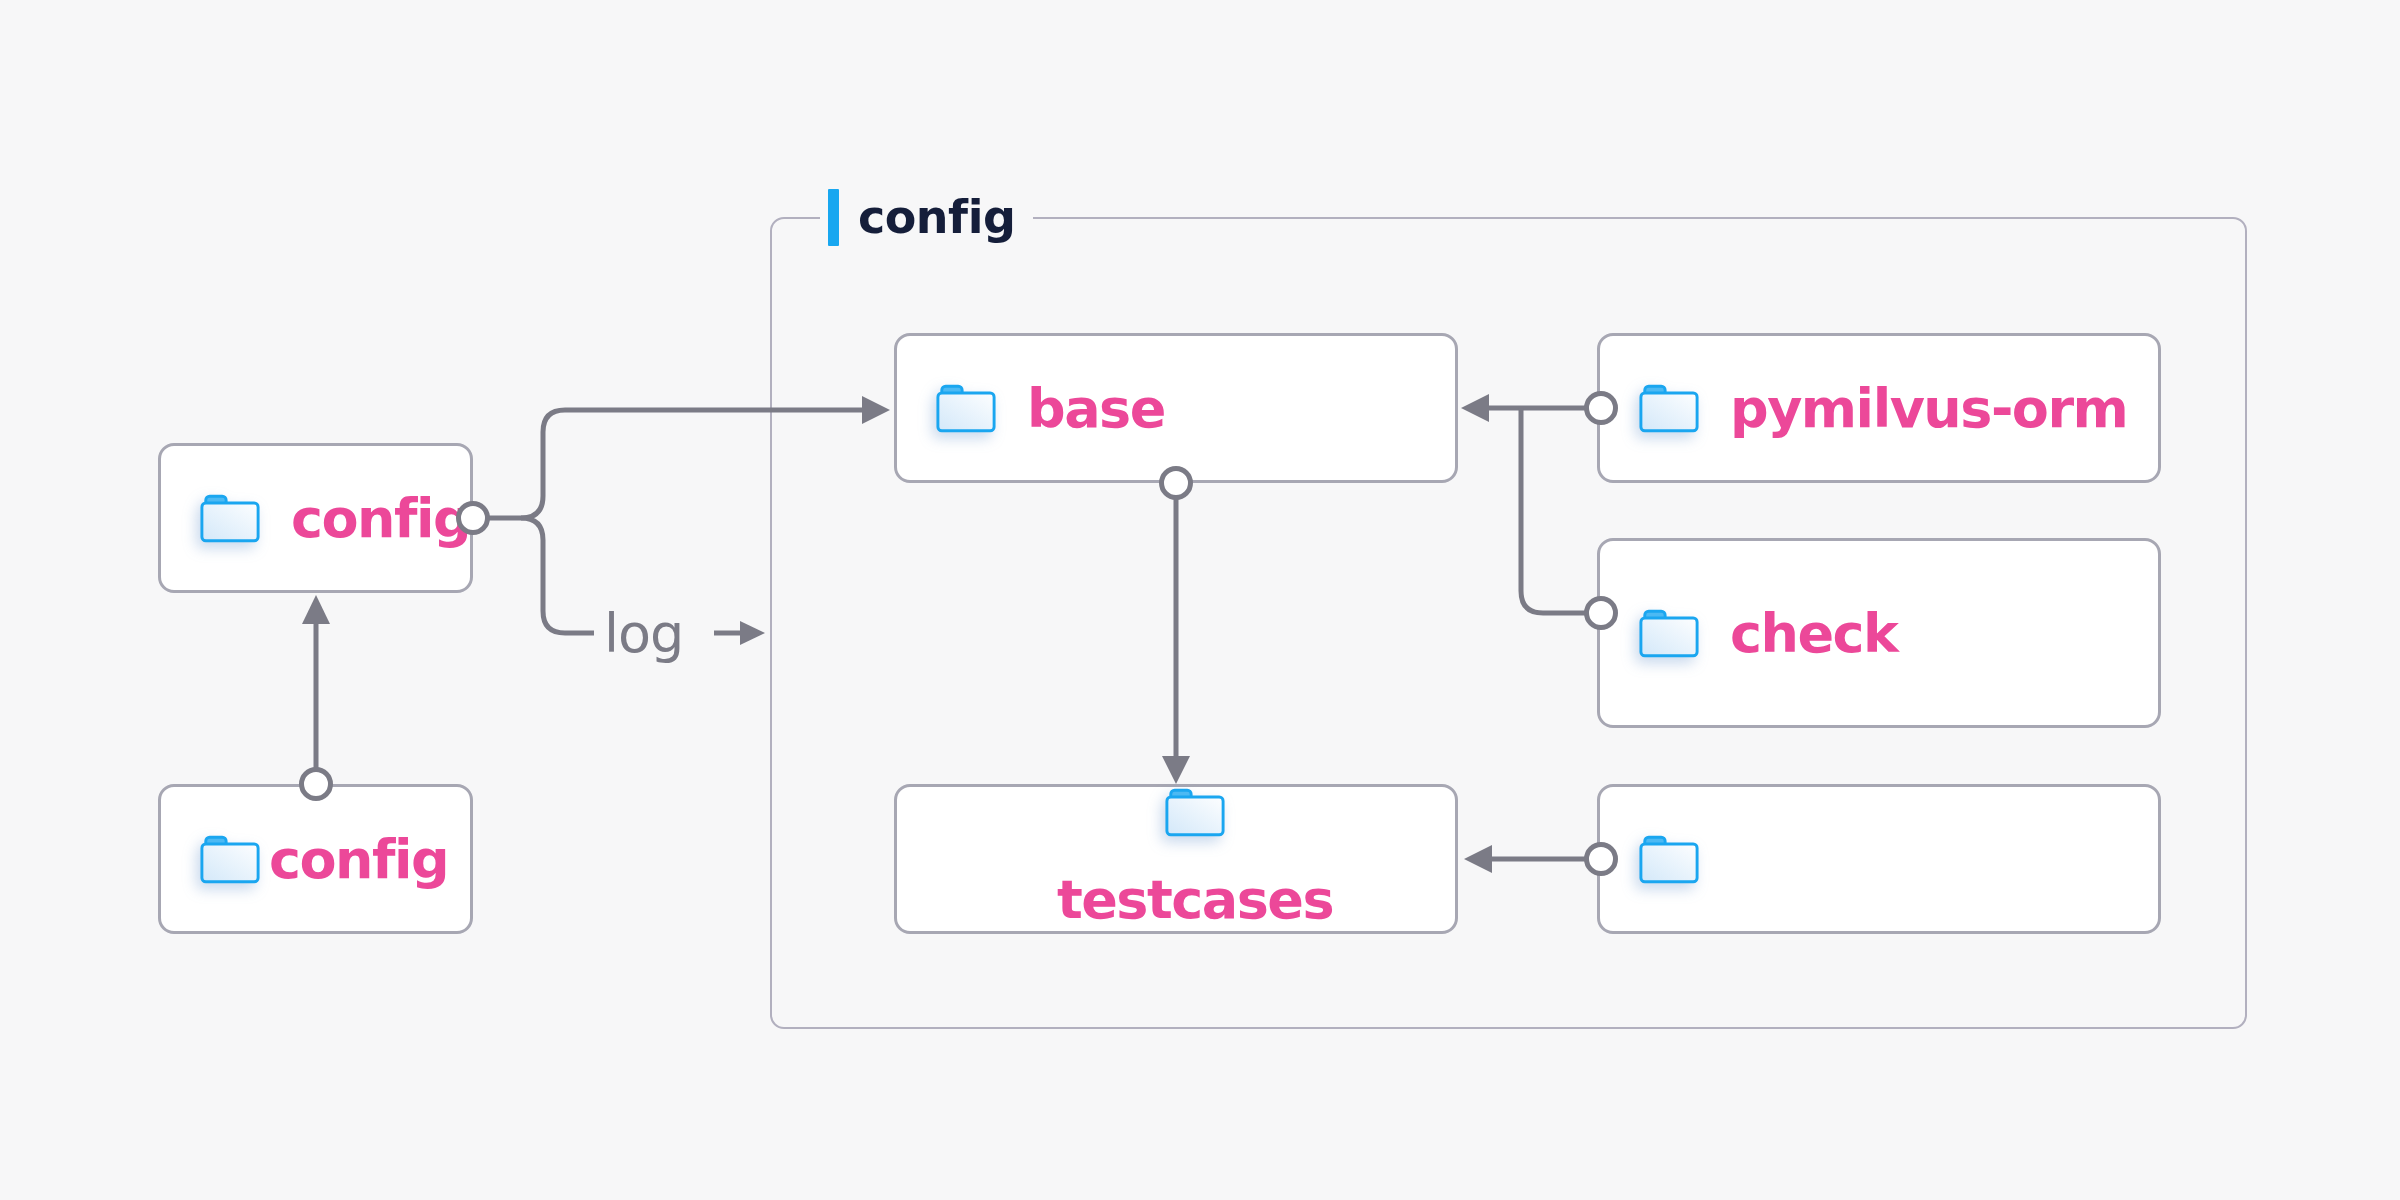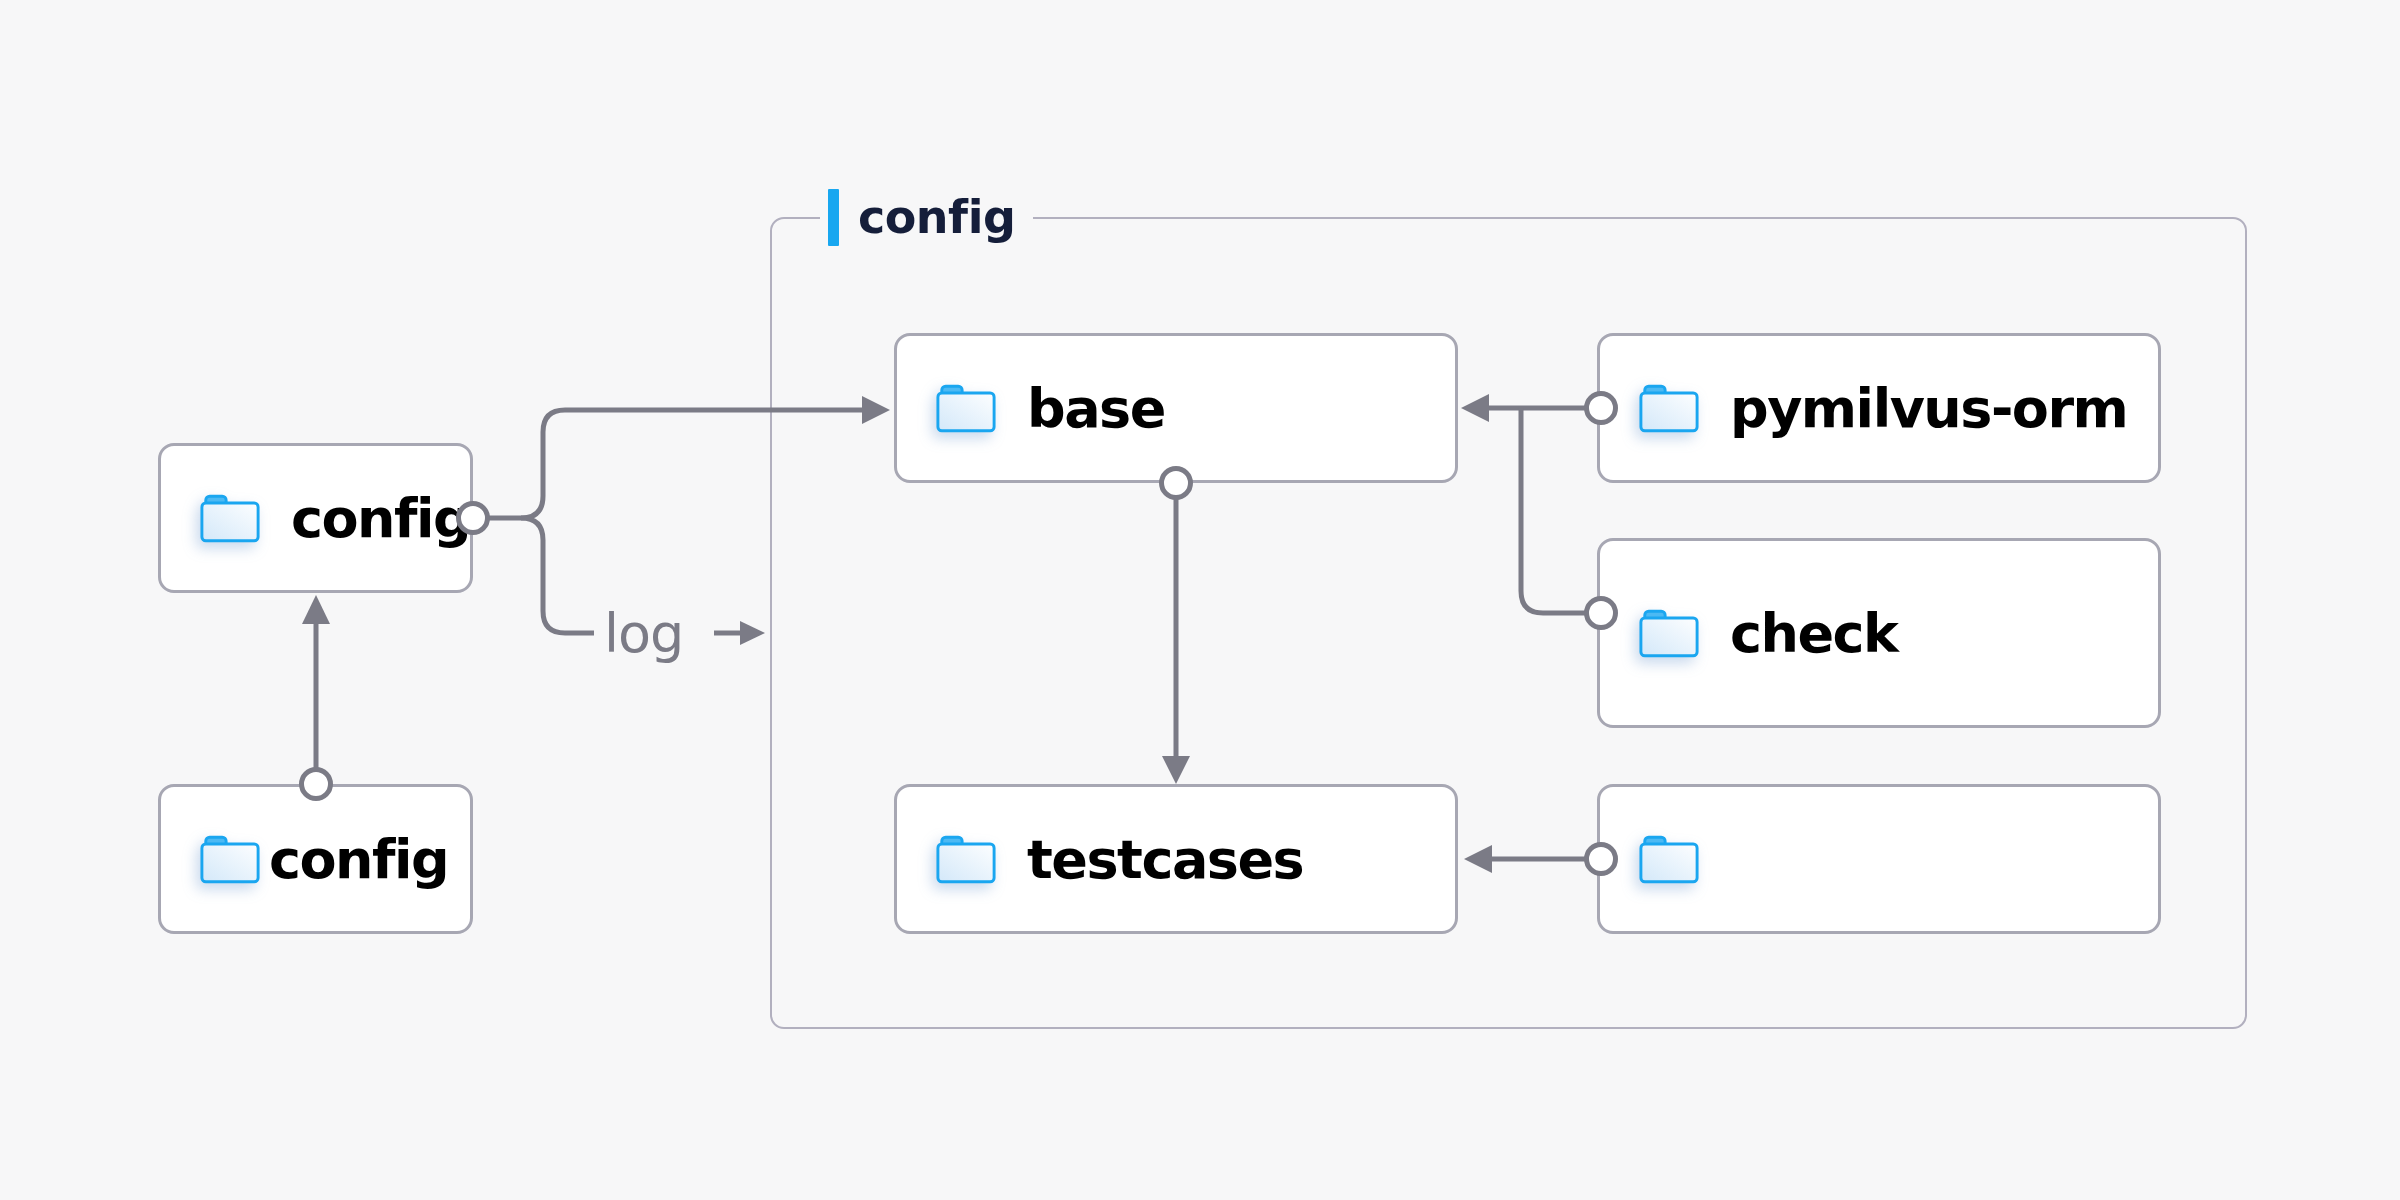--- a/index.html
+++ b/index.html
@@ -54,34 +54,34 @@
     border-radius:16px;
     box-sizing:border-box;
     display:flex;align-items:center;
     padding-left:38px;
     gap:30px;
     z-index:2;
   }
   .node .node-label{
     font-size:54px;
     font-weight:bold;
-    color:#000000;
+    color:#ec4899;
     letter-spacing:-1.5px;
     white-space:nowrap;
   }
   .folder{
     flex:0 0 auto;
     filter:drop-shadow(-4px 6px 7px rgba(60,120,190,0.28));
   }
   .n-utils    {left:158px;  top:443px; width:315px; height:150px;}
   .n-config   {left:158px;  top:784px; width:315px; height:150px;gap:8px;}
   .n-base     {left:894px;  top:333px; width:564px; height:150px;}
   .n-pymilvus {left:1597px; top:333px; width:564px; height:150px;}
   .n-check    {left:1597px; top:538px; width:564px; height:190px;}
-  .n-testcases{left:894px;  top:784px; width:564px; height:150px;}
+  .n-testcases{left:894px;  top:784px; width:564px; height:150px;flex-direction:column;}
   .n-common   {left:1597px; top:784px; width:564px; height:150px;}
   
   .edges{
     position:absolute;left:0;top:0;
     width:2400px;height:1200px;
     z-index:5;
     pointer-events:none;
   }
   .edge-line{stroke:#7B7B86;stroke-width:5;fill:none;}
   .edge-head{fill:#7B7B86;stroke:none;}

